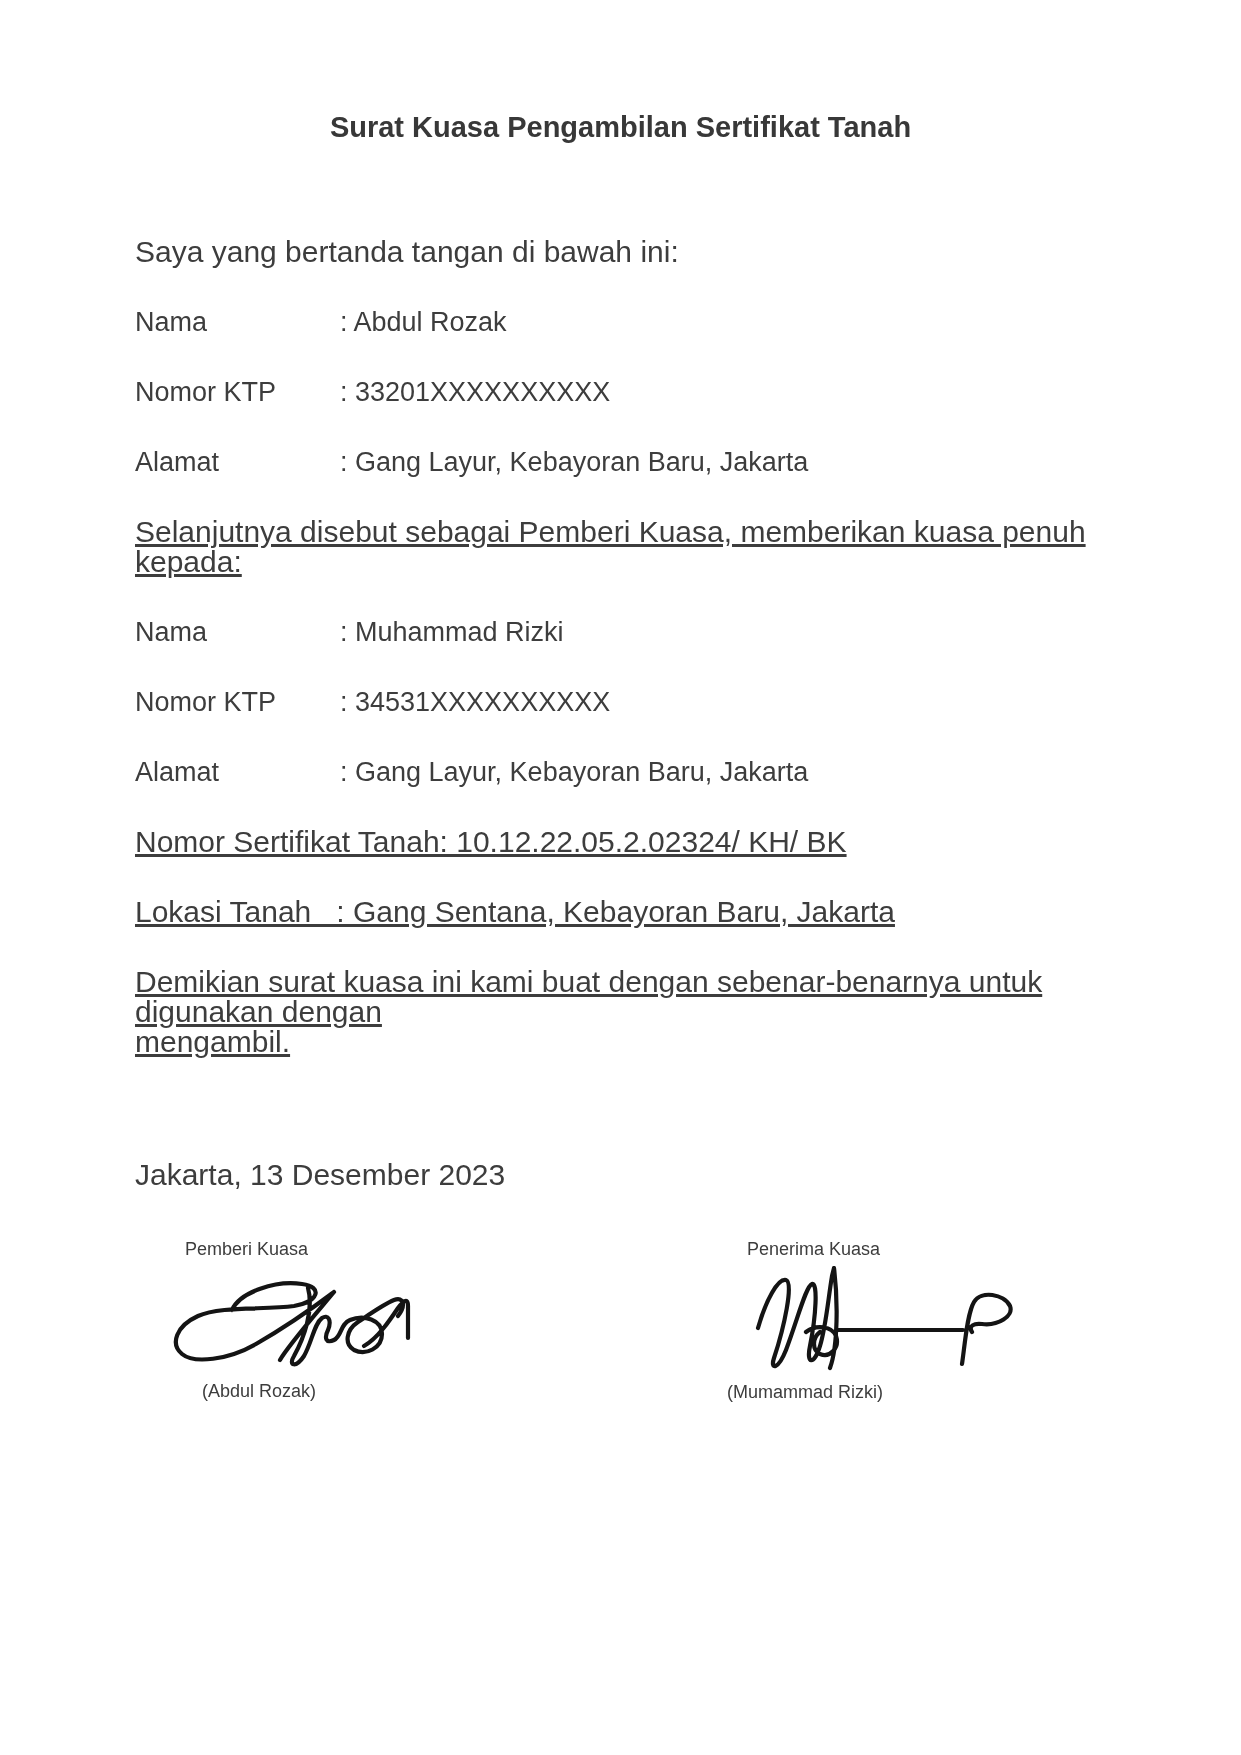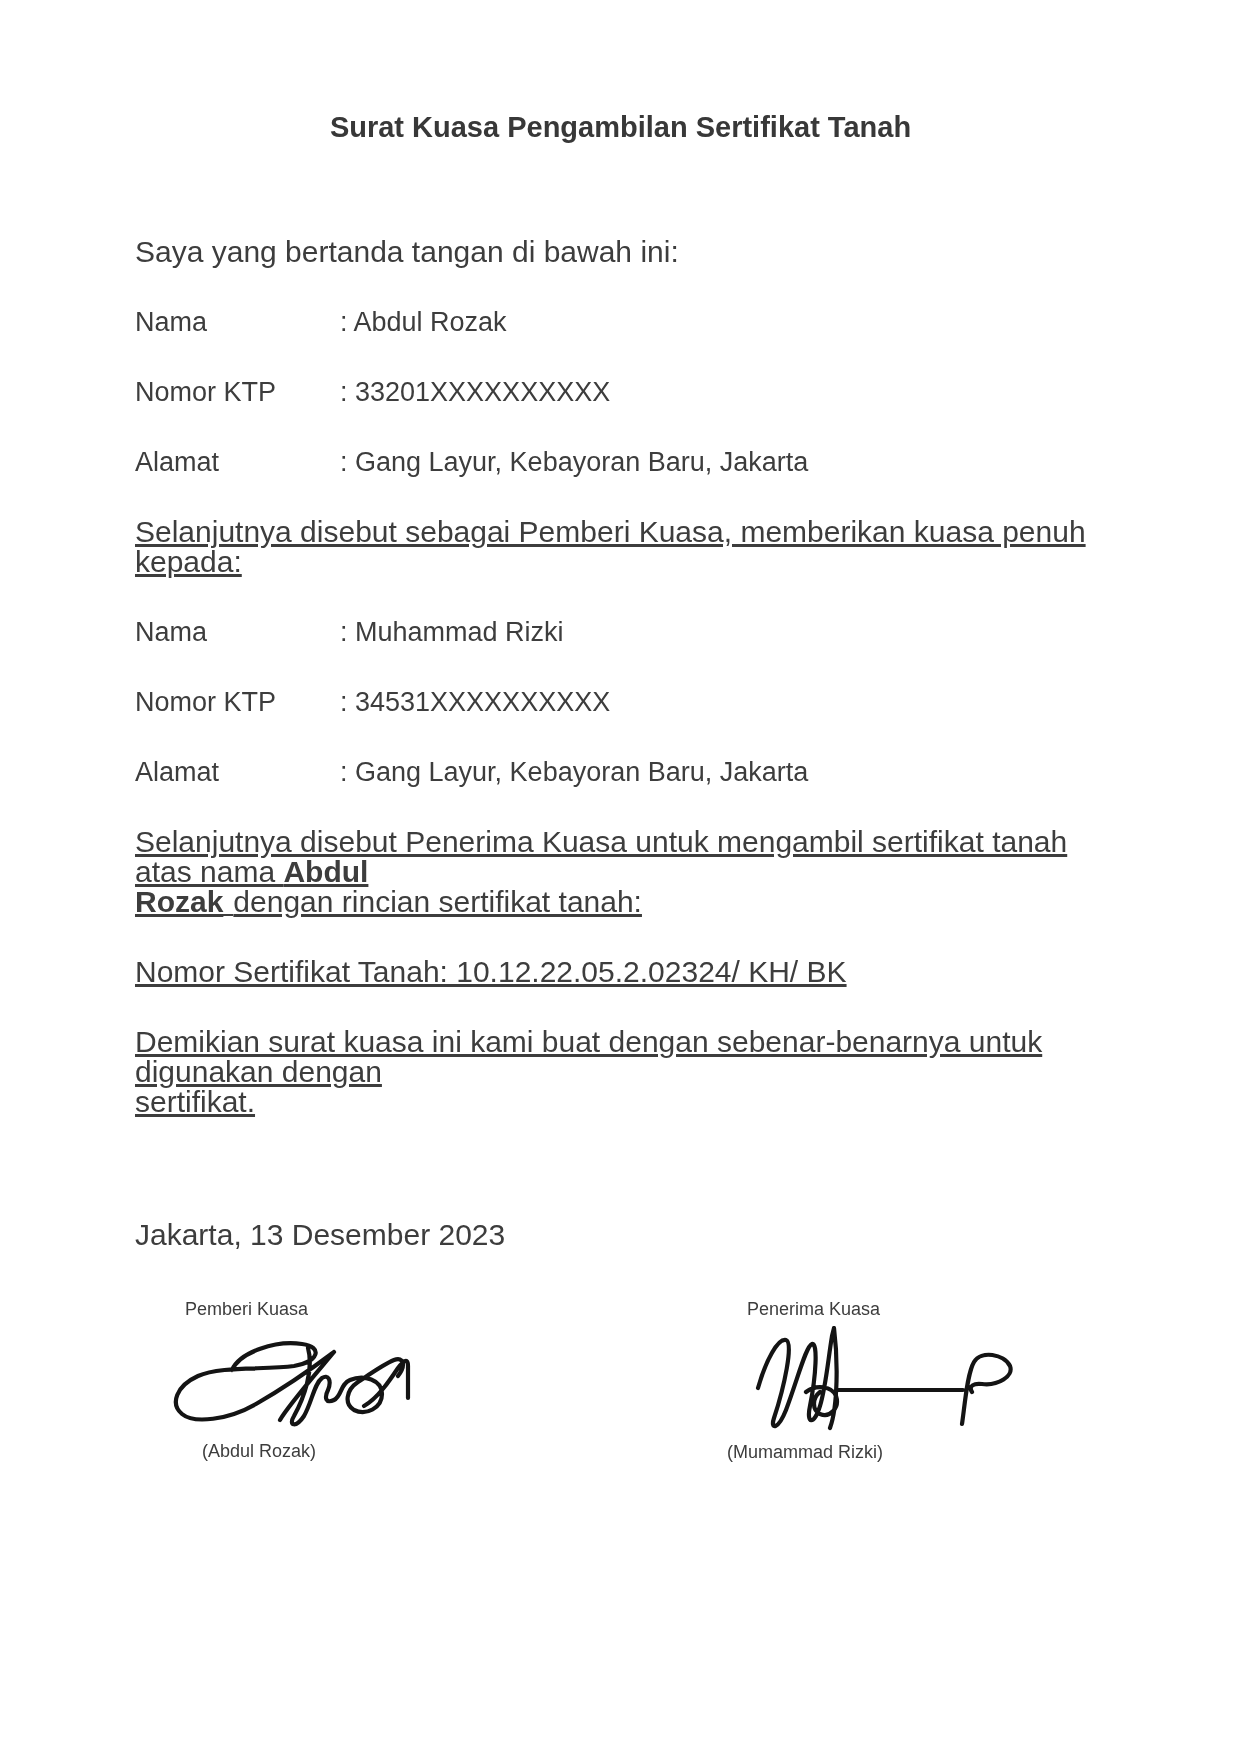--- a/index.html
+++ b/index.html
@@ -93,26 +93,26 @@
   </div>
   <div class="field-row">
     <span class="field-label">Nomor KTP</span>
     <span class="field-value">: 34531XXXXXXXXXX</span>
   </div>
   <div class="field-row">
     <span class="field-label">Alamat</span>
     <span class="field-value">: Gang Layur, Kebayoran Baru, Jakarta</span>
   </div>
 
-  <p class="para spaced"><span>Selanjutnya disebut Penerima Kuasa untuk mengambil sertifikat tanah atas nama </span><span class="b">Abdul</span><br><span class="b">Rozak</span><span class="uspace"></span><span>dengan rincian sertifikat tanah:</span></p>
 
   <p class="para spaced">Nomor Sertifikat Tanah: 10.12.22.05.2.02324/ KH/ BK</p>
 
+  <p class="para spaced pre">Lokasi Tanah   : Gang Sentana, Kebayoran Baru, Jakarta</p>
 
-  <p class="para spaced"><span>Demikian surat kuasa ini kami buat dengan sebenar-benarnya untuk digunakan dengan</span><br><span>sertifikat.</span></p>
+  <p class="para spaced"><span>Demikian surat kuasa ini kami buat dengan sebenar-benarnya untuk digunakan dengan</span><br><span>mengambil.</span></p>
 
   <p class="para date-line">Jakarta, 13 Desember 2023</p>
 
   <div class="sig-area">
 
     <div class="sig-col-left">
       <div class="sig-role-left">Pemberi Kuasa</div>
       <svg class="sig-svg-left" width="250" height="92" viewBox="0 0 250 92" fill="none">
         <path stroke="#141414" stroke-width="4.2" stroke-linecap="round" stroke-linejoin="round" fill="none" d="M 64,34 C 72,16 108,4 134,8 C 156,11 150,26 126,30 C 96,34 52,30 30,40 C 8,50 2,68 14,78 C 26,88 60,84 88,68 C 116,52 150,28 166,16 M 166,16 C 146,40 120,70 112,84 M 140,12 C 146,34 136,62 126,80 C 120,90 128,92 136,80 C 144,66 146,48 154,42 C 160,38 164,44 160,54 C 156,62 158,68 166,64 C 174,60 172,48 182,44 C 196,38 214,44 214,58 C 214,72 198,80 186,74 C 176,68 178,54 190,46 C 202,38 216,28 226,24 C 236,20 238,30 230,40 M 196,70 C 210,62 222,44 230,32 C 236,24 240,22 240,30 L 240,62"></path>
       </svg>

